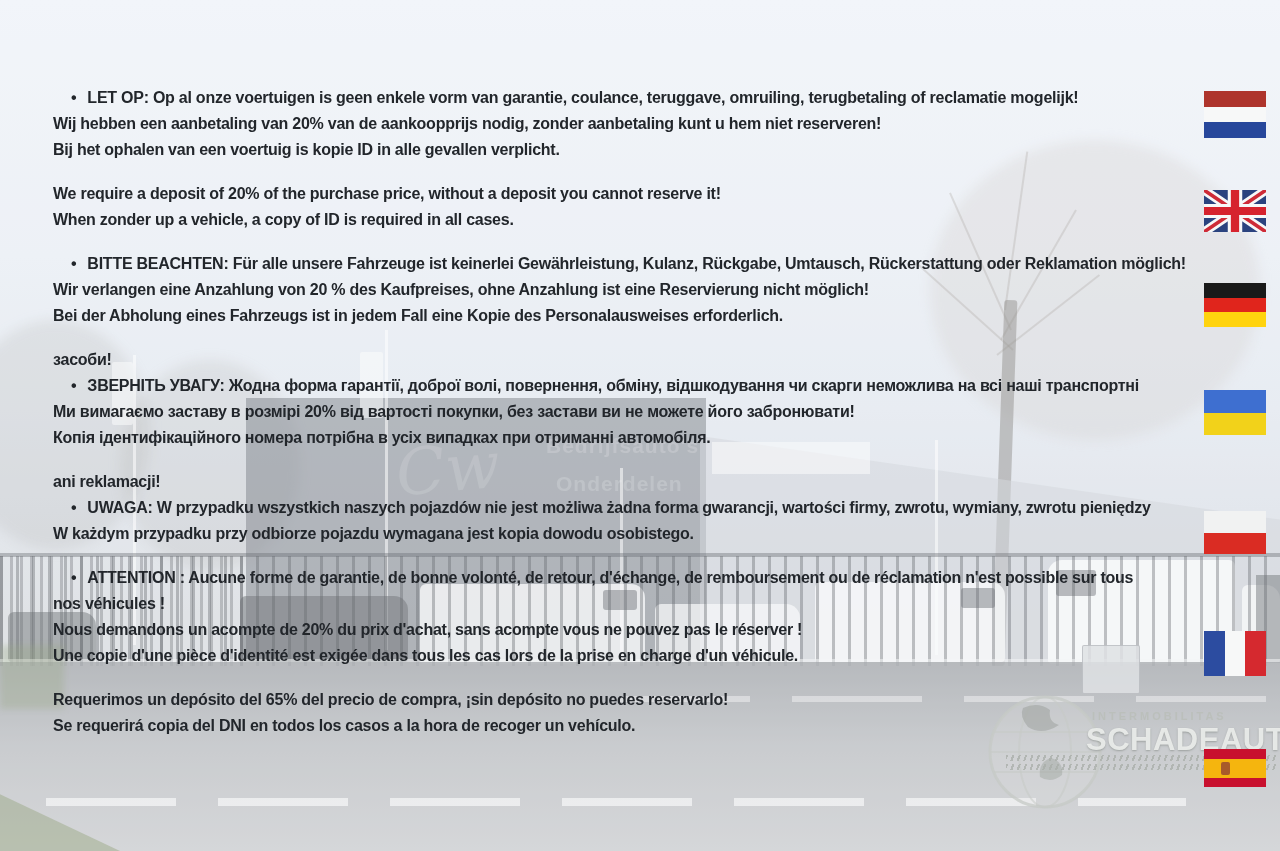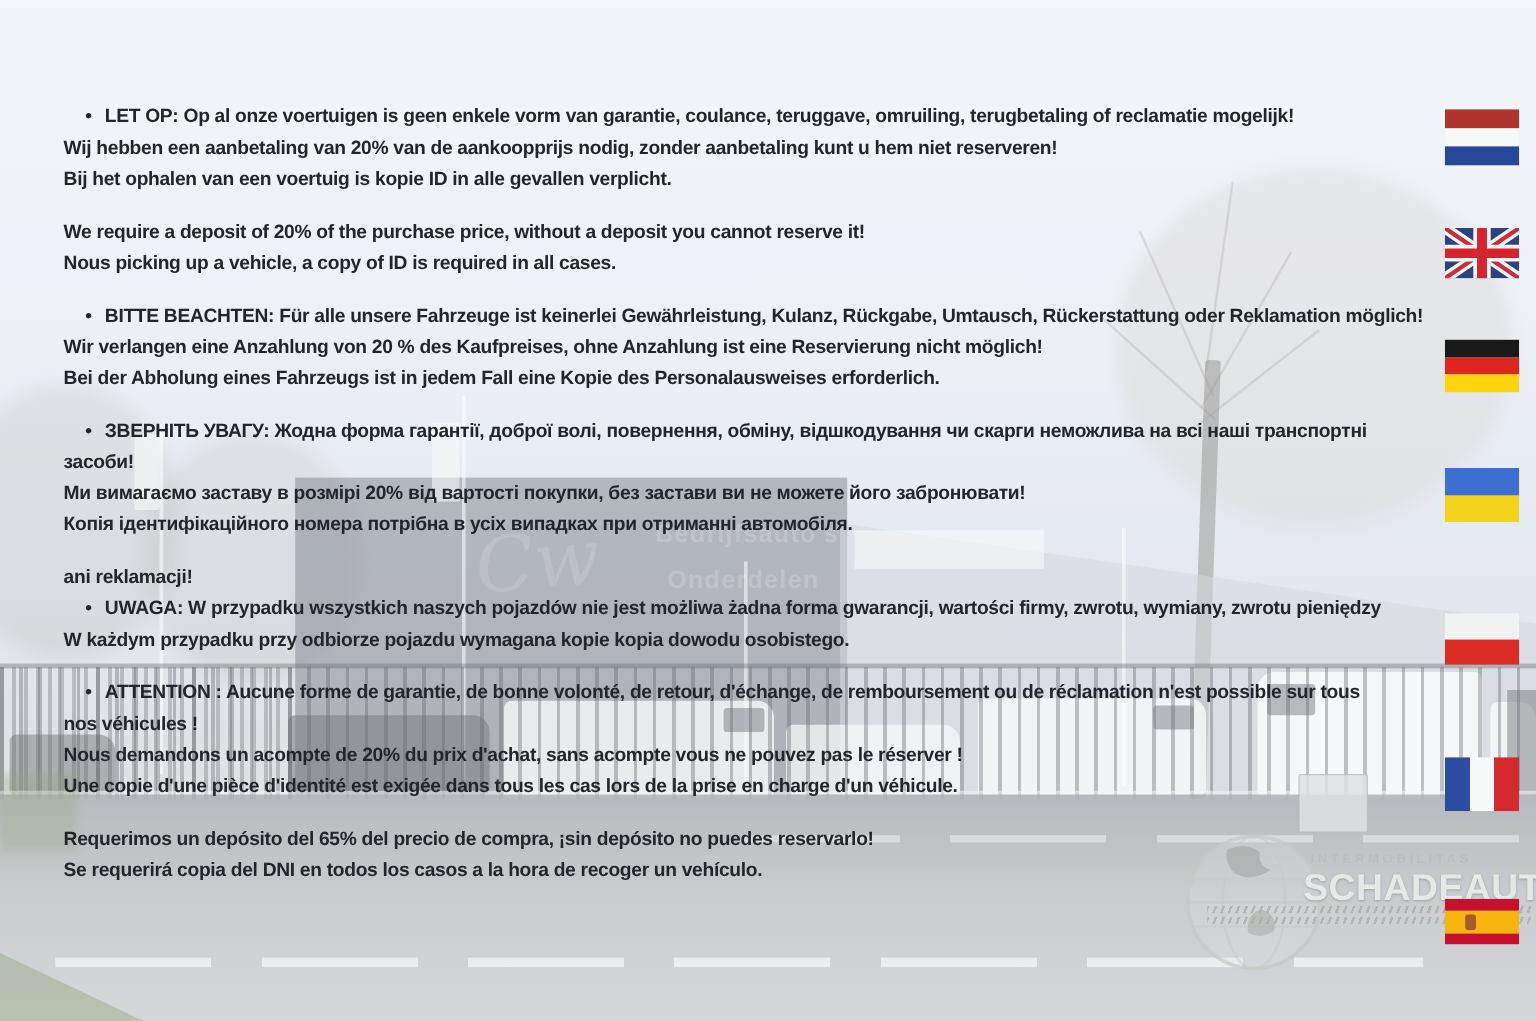--- a/index.html
+++ b/index.html
@@ -159,40 +159,40 @@
 
   <div class="notices">
   <div class="section">
         <div class="line first"><span class="bullet">•</span>LET OP: Op al onze voertuigen is geen enkele vorm van garantie, coulance, teruggave, omruiling, terugbetaling of reclamatie mogelijk!</div>
         <div class="line">Wij hebben een aanbetaling van 20% van de aankoopprijs nodig, zonder aanbetaling kunt u hem niet reserveren!</div>
         <div class="line">Bij het ophalen van een voertuig is kopie ID in alle gevallen verplicht.</div>
       </div>
 
   <div class="section">
         <div class="line">We require a deposit of 20% of the purchase price, without a deposit you cannot reserve it!</div>
-        <div class="line">Nous picking up a vehicle, a copy of ID is required in all cases.</div>
+        <div class="line">When zonder up a vehicle, a copy of ID is required in all cases.</div>
       </div>
 
   <div class="section">
         <div class="line first"><span class="bullet">•</span>BITTE BEACHTEN: Für alle unsere Fahrzeuge ist keinerlei Gewährleistung, Kulanz, Rückgabe, Umtausch, Rückerstattung oder Reklamation möglich!</div>
         <div class="line">Wir verlangen eine Anzahlung von 20 % des Kaufpreises, ohne Anzahlung ist eine Reservierung nicht möglich!</div>
         <div class="line">Bei der Abholung eines Fahrzeugs ist in jedem Fall eine Kopie des Personalausweises erforderlich.</div>
       </div>
 
   <div class="section">
+        <div class="line">засоби!</div>
         <div class="line first"><span class="bullet">•</span>ЗВЕРНІТЬ УВАГУ: Жодна форма гарантії, доброї волі, повернення, обміну, відшкодування чи скарги неможлива на всі наші транспортні</div>
-        <div class="line">засоби!</div>
         <div class="line">Ми вимагаємо заставу в розмірі 20% від вартості покупки, без застави ви не можете його забронювати!</div>
         <div class="line">Копія ідентифікаційного номера потрібна в усіх випадках при отриманні автомобіля.</div>
       </div>
 
   <div class="section">
         <div class="line">ani reklamacji!</div>
         <div class="line first"><span class="bullet">•</span>UWAGA: W przypadku wszystkich naszych pojazdów nie jest możliwa żadna forma gwarancji, wartości firmy, zwrotu, wymiany, zwrotu pieniędzy</div>
-        <div class="line">W każdym przypadku przy odbiorze pojazdu wymagana kopie kopia dowodu osobistego.</div>
+        <div class="line">W każdym przypadku przy odbiorze pojazdu wymagana jest kopia dowodu osobistego.</div>
       </div>
 
   <div class="section">
         <div class="line first"><span class="bullet">•</span>ATTENTION : Aucune forme de garantie, de bonne volonté, de retour, d'échange, de remboursement ou de réclamation n'est possible sur tous</div>
         <div class="line">nos véhicules !</div>
         <div class="line">Nous demandons un acompte de 20% du prix d'achat, sans acompte vous ne pouvez pas le réserver !</div>
         <div class="line">Une copie d'une pièce d'identité est exigée dans tous les cas lors de la prise en charge d'un véhicule.</div>
       </div>
 
   <div class="section">

